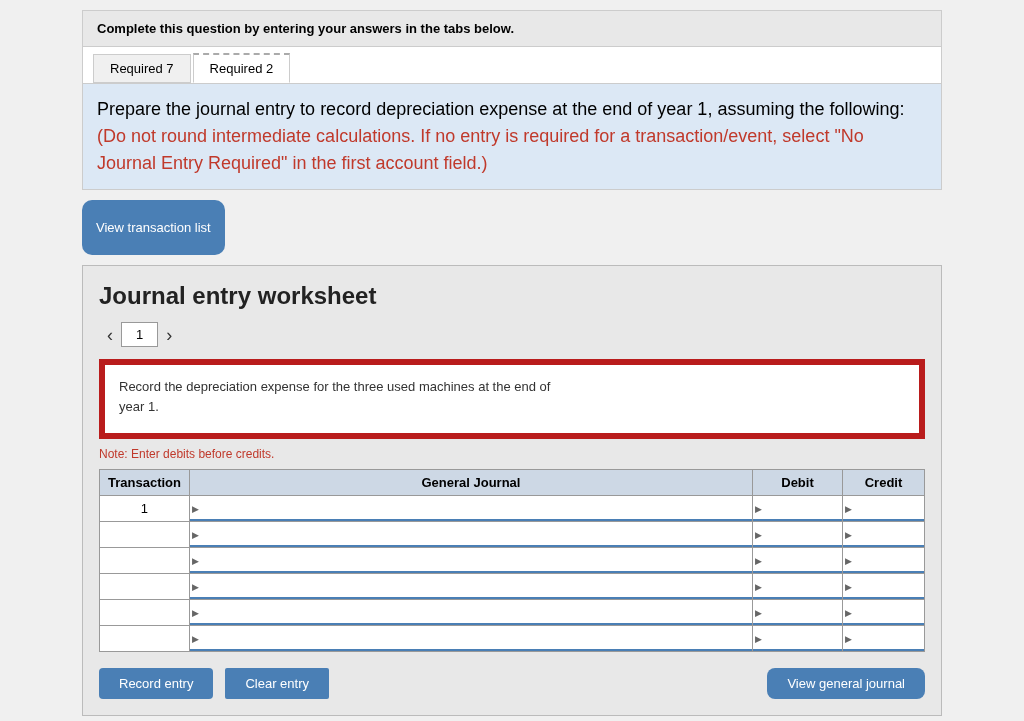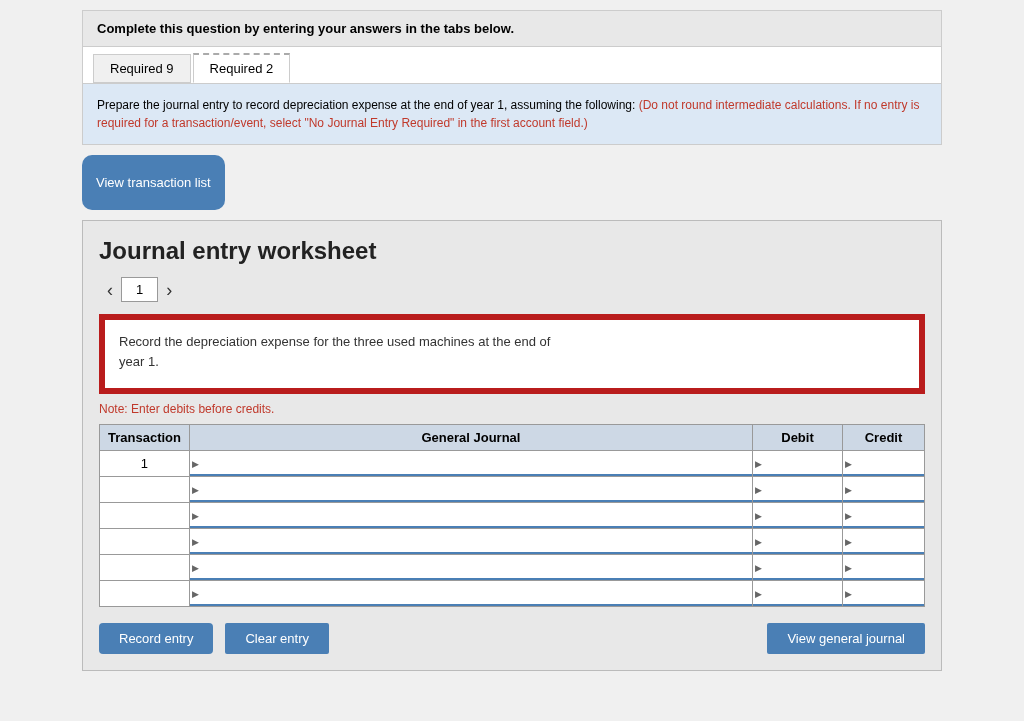--- a/index.html
+++ b/index.html
@@ -45,21 +45,21 @@
       border-bottom: 1px solid #fff;
       font-weight: normal;
       border-top: 2px dashed #aaa;
     }
 
     .description-bar {
       background: #dce8f5;
       border: 1px solid #ccc;
       border-top: none;
       padding: 12px 14px;
-      font-size: 12px;
+      font-size: 18px;
       line-height: 1.5;
     }
 
     .description-bar .black-text {
       color: #000;
     }
 
     .description-bar .red-text {
       color: #c0392b;
     }
@@ -249,36 +249,36 @@
       border-radius: 2px;
     }
 
     .btn-view-journal {
       background: #4a7fb5;
       color: #fff;
       border: none;
       padding: 8px 20px;
       font-size: 13px;
       cursor: pointer;
-      border-radius: 2px;
+      border-radius: 8px;
       margin-left: auto;
     }
   </style>
 </head>
 <body>
 
 <div class="outer-container">
 
   <div class="instruction-bar">
     <span>Complete this question by entering your answers in the tabs below.</span>
   </div>
 
   <div class="tabs-row">
     <div class="tab">
-      <span>Required 9</span>
+      <span>Required 7</span>
     </div>
     <div class="tab active">
       <span>Required 2</span>
     </div>
   </div>
 
   <div class="description-bar">
     <span class="black-text">Prepare the journal entry to record depreciation expense at the end of year 1, assuming the following: </span><span class="red-text">(Do not round intermediate calculations. If no entry is required for a transaction/event, select "No Journal Entry Required" in the first account field.)</span>
   </div>
 

